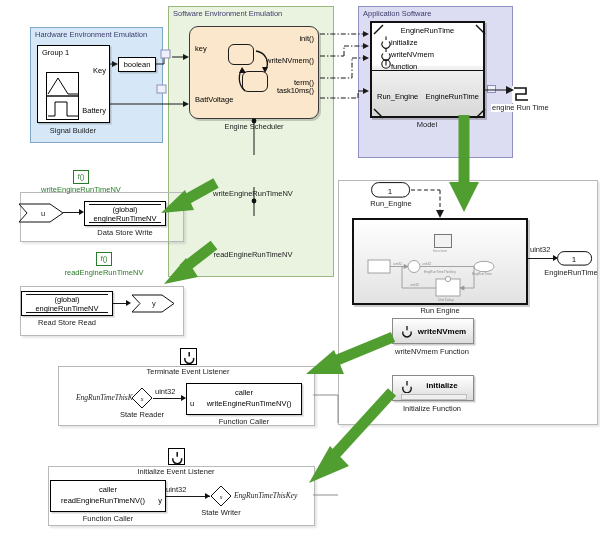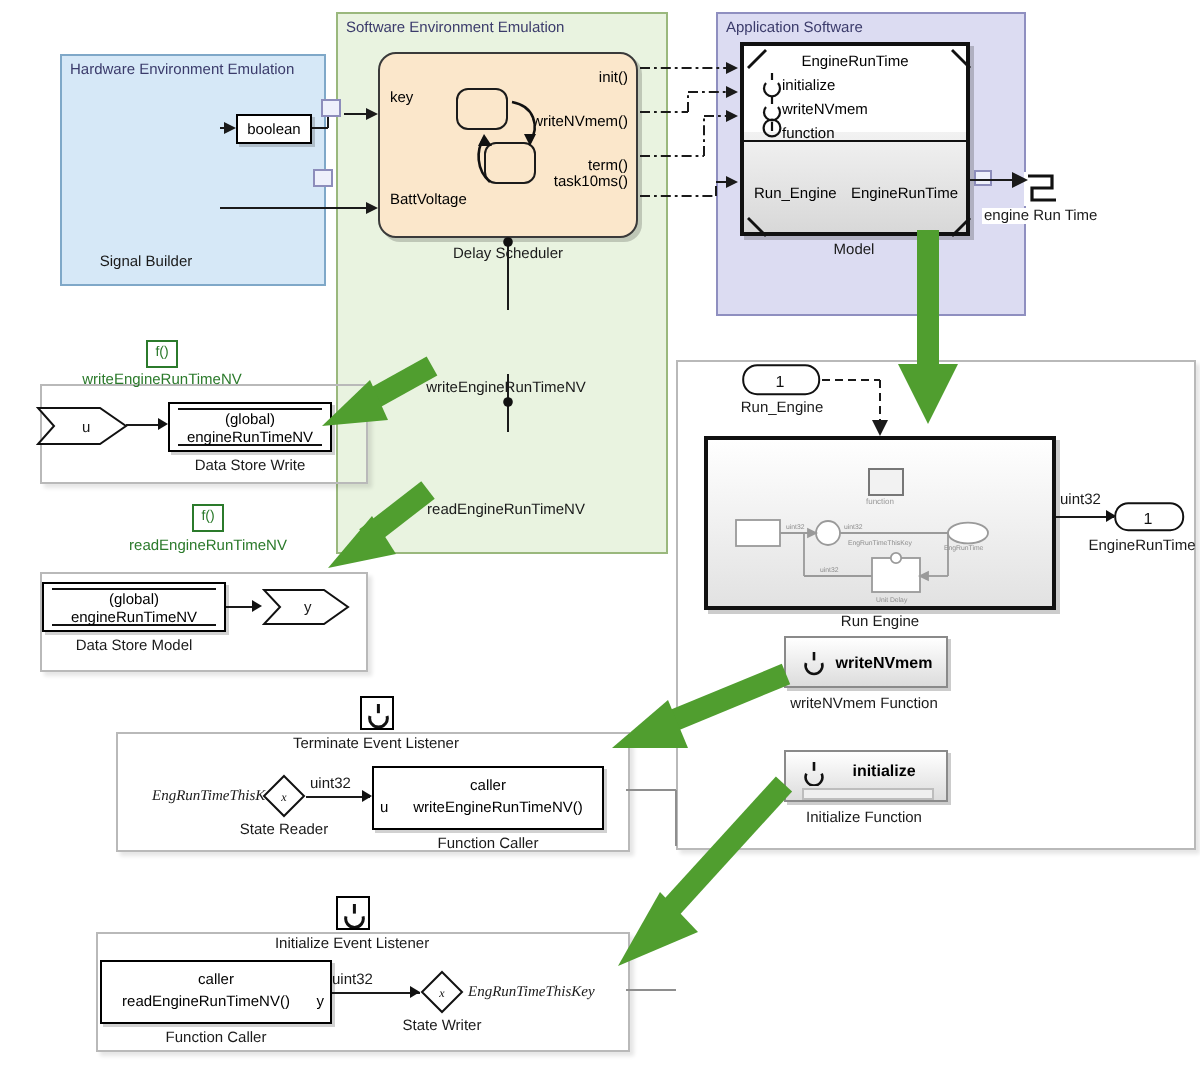--- a/index.html
+++ b/index.html
@@ -75,20 +75,32 @@
   </div>
 
   <div class="panel p-app" style="left:358px;top:6px;width:155px;height:152px;">
     <span class="panel-title">Application Software</span>
   </div>
 
   <div class="panel p-hw" style="left:30px;top:27px;width:133px;height:116px;">
     <span class="panel-title">Hardware Environment Emulation</span>
   </div>
 
+  <div class="blk" style="left:37px;top:45px;width:73px;height:78px;">
+    <span class="blk-txt" style="top:3px;text-align:left;padding-left:4px;">Group 1</span>
+    <span class="blk-txt" style="top:21px;text-align:right;padding-right:3px;">Key</span>
+    <span class="blk-txt" style="top:61px;text-align:right;padding-right:3px;">Battery</span>
+
+    <svg class="abs" style="left:8px;top:26px;width:33px;height:48px;">
+      <rect x="0.5" y="0.5" width="32" height="47" fill="none" stroke="#000" stroke-width="1"></rect>
+      <polyline points="2,22 12,6 22,22 32,22" fill="none" stroke="#000" stroke-width="1"></polyline>
+      <line x1="1" y1="24" x2="32" y2="24" stroke="#000" stroke-width="1.4"></line>
+      <polyline points="2,44 9,44 9,30 21,30 21,44 32,44" fill="none" stroke="#000" stroke-width="1"></polyline>
+    </svg>
+  </div>
   <span class="lbl c" style="left:73px;top:127px;">Signal Builder</span>
 
   <div class="blk" style="left:118px;top:57px;width:38px;height:15px;">
     <span class="blk-txt" style="top:3px;">boolean</span>
   </div>
 
   <div class="sf" style="left:189px;top:26px;width:130px;height:93px;">
     <span class="blk-txt" style="top:18px;text-align:left;padding-left:5px;">key</span>
     <span class="blk-txt" style="top:69px;text-align:left;padding-left:5px;">BattVoltage</span>
     <span class="blk-txt" style="top:8px;text-align:right;padding-right:4px;">init()</span>
@@ -97,21 +109,21 @@
     <span class="blk-txt" style="top:60px;text-align:right;padding-right:4px;padding-left:32px;">task10ms()</span>
     <div class="sf-state" style="left:38px;top:17px;width:26px;height:21px;"></div>
     <div class="sf-state" style="left:52px;top:44px;width:26px;height:21px;"></div>
     <svg class="abs" style="left:28px;top:12px;width:80px;height:70px;">
       <path d="M38,12 C49,14 52,24 47,32" fill="none" stroke="#111" stroke-width="1.3"></path>
       <polygon points="47,34 44,28 50,28" fill="#111"></polygon>
       <path d="M27,52 C20,46 20,36 24,30" fill="none" stroke="#111" stroke-width="1.3"></path>
       <polygon points="24,28 28,34 21,34" fill="#111"></polygon>
     </svg>
   </div>
-  <span class="lbl c" style="left:254px;top:123px;">Delay Scheduler</span>
+  <span class="lbl c" style="left:254px;top:123px;">Engine Scheduler</span>
 
   <div class="mdl" style="left:370px;top:21px;width:115px;height:97px;">
     <span class="blk-txt" style="top:4px;">EngineRunTime</span>
     <div class="mdl-div" style="top:47px;"></div>
     <span class="blk-txt" style="top:16px;text-align:left;padding-left:19px;">initialize</span>
     <span class="blk-txt" style="top:28px;text-align:left;padding-left:19px;">writeNVmem</span>
     <span class="blk-txt" style="top:40px;text-align:left;padding-left:19px;">function</span>
     <span class="blk-txt" style="top:70px;text-align:left;padding-left:5px;">Run_Engine</span>
     <span class="blk-txt" style="top:70px;text-align:right;padding-right:4px;">EngineRunTime</span>
 
@@ -174,21 +186,21 @@
     <span>f()</span>
   </div>
   <span class="lbl c" style="left:104px;top:269px;color:#2b7a2b;">readEngineRunTimeNV</span>
 
   <div class="blk" style="left:21px;top:291px;width:92px;height:25px;">
     <div class="abs" style="left:4px;top:2px;right:4px;height:1px;background:#111;"></div>
     <div class="abs" style="left:4px;bottom:2px;right:4px;height:1px;background:#111;"></div>
     <span class="blk-txt" style="top:4px;">(global)</span>
     <span class="blk-txt" style="top:13px;">engineRunTimeNV</span>
   </div>
-  <span class="lbl c" style="left:67px;top:319px;">Data Store Model</span>
+  <span class="lbl c" style="left:67px;top:319px;">Read Store Read</span>
   <div class="ln lnh" style="left:113px;top:303px;width:15px;"></div>
   <div class="arrowR" style="left:126px;top:300px;"></div>
   <svg class="abs" style="left:131px;top:294px;width:45px;height:19px;">
     <polygon points="1,1 31,1 43,9.5 31,18 1,18 9,9.5" fill="#fff" stroke="#111" stroke-width="1"></polygon>
   </svg>
   <span class="lbl" style="left:152px;top:300px;">y</span>
 
   <div class="grp" style="left:338px;top:180px;width:258px;height:243px;"></div>
 
   <svg class="abs" style="left:371px;top:182px;width:40px;height:16px;">

